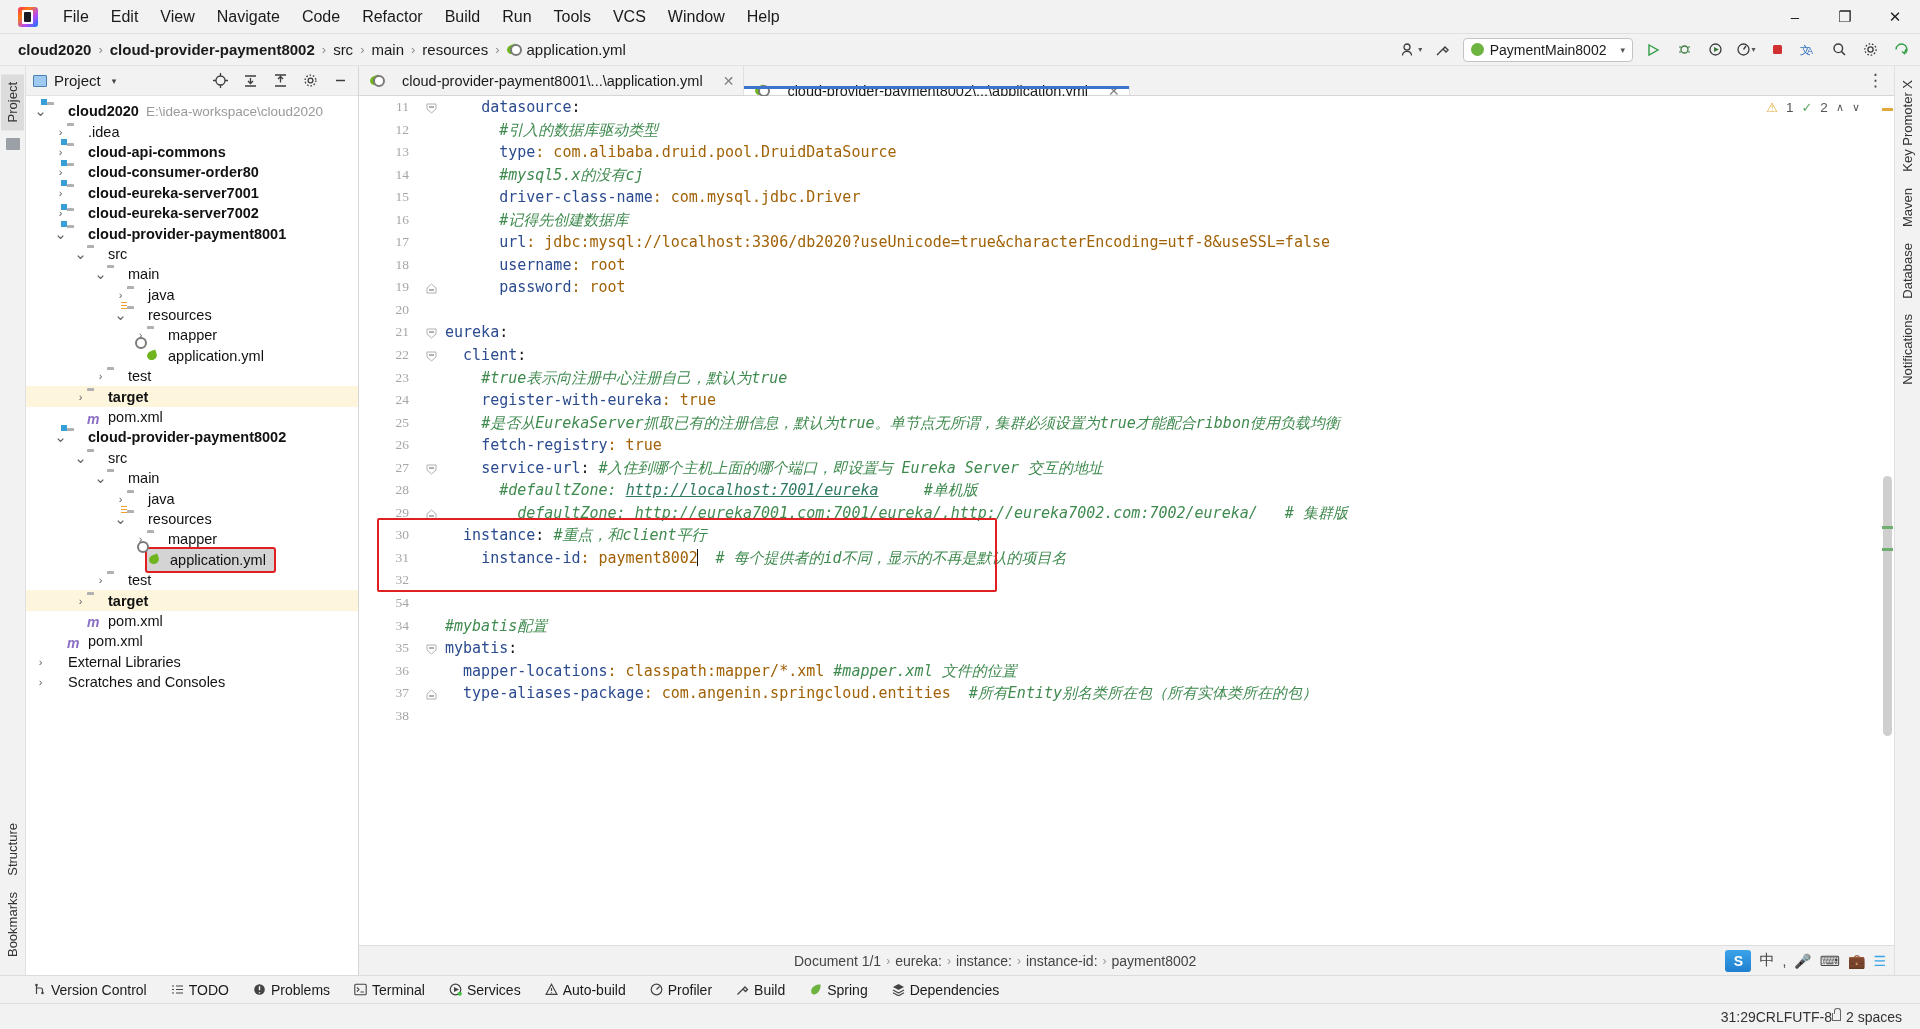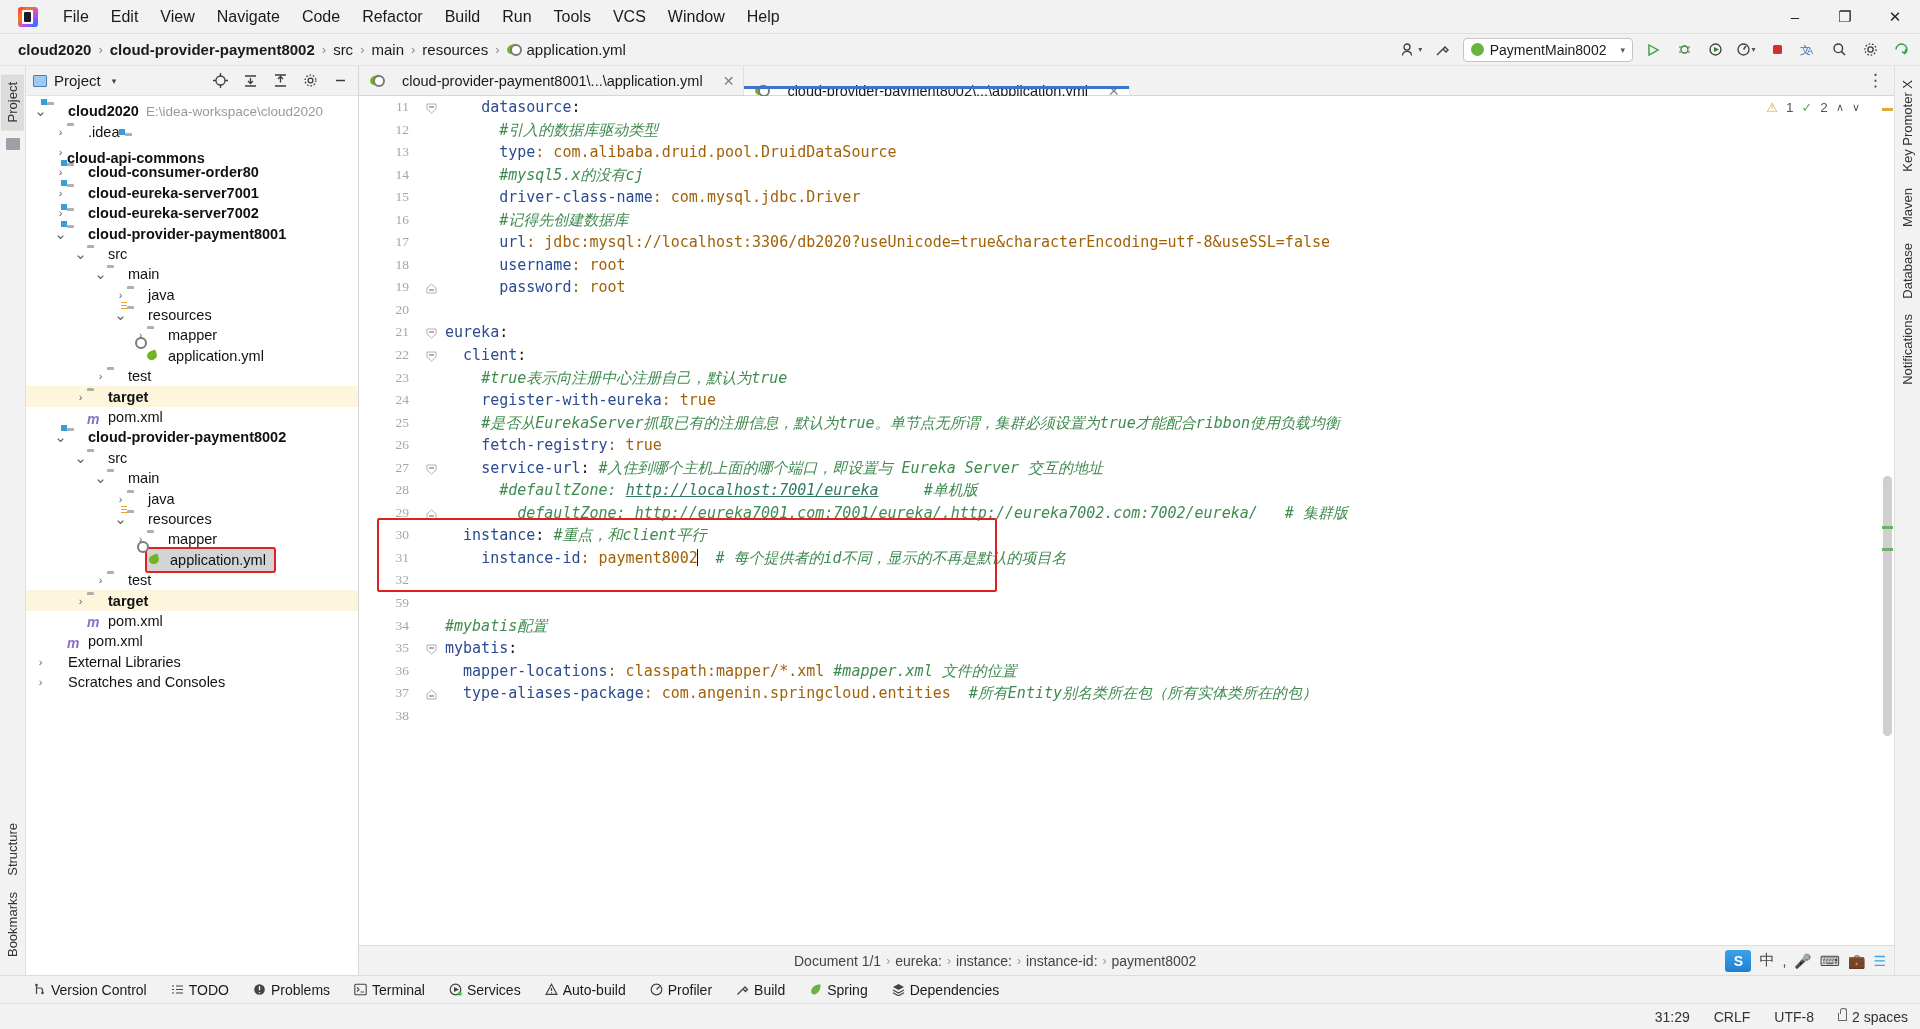--- a/index.html
+++ b/index.html
@@ -217,21 +217,21 @@
   }
   .twitem { display: flex; align-items: center; gap: 5px; cursor: default; padding: 2px 3px; }
 
   
   .statusbar {
     height: 26px; display: flex; align-items: center; background: #f2f2f2;
     border-top: 1px solid #dcdcdc; flex: none; font-size: 14px; color: #1a1a1a;
     padding-left: 14px;
   }
   .status-msg { display: flex; align-items: center; gap: 8px; }
-  .status-right { margin-left: auto; display: flex; align-items: center; gap: 24px; padding-right: 12px; color: #333; }
+  .status-right { margin-left: auto; display: flex; align-items: center; gap: 0; padding-right: 18px; color: #333; }
   .pill { display:flex; align-items:center; gap:5px; }
   .doc-ic { width:12px; height:14px; border:1.5px solid #666; border-radius:1px; }
   .lock-ic { width:9px; height:8px; border:1.5px solid #666; border-top:none; position:relative; }
   .lock-ic:before { content:""; position:absolute; left:1px; top:-5px; width:5px; height:5px; border:1.5px solid #666; border-bottom:none; border-radius:3px 3px 0 0; }
 </style>
 </head>
 <body>
 
 <div class="app">
 
@@ -414,21 +414,21 @@
           </div>
           <div class="node" style="padding-left: 28px;">
             <span class="arrow">›</span>
             <span style="display: inline-flex; align-items: center;">
               <span class="ficon"><span class="folder"></span></span>
               <span class="lbl">.idea</span>
             </span>
           </div>
           <div class="node" style="padding-left: 28px;">
             <span class="arrow">›</span>
-            <span style="display: inline-flex; align-items: center; flex-direction: column;">
+            <span style="display: inline-flex; align-items: center;">
               <span class="ficon"><span class="folder mod"></span></span>
               <span class="lbl b">cloud-api-commons</span>
             </span>
           </div>
           <div class="node" style="padding-left: 28px;">
             <span class="arrow">›</span>
             <span style="display: inline-flex; align-items: center;">
               <span class="ficon"><span class="folder mod"></span></span>
               <span class="lbl b">cloud-consumer-order80</span>
             </span>
@@ -645,21 +645,21 @@
             <div class="ln">23</div>
             <div class="ln">24</div>
             <div class="ln">25</div>
             <div class="ln">26</div>
             <div class="ln">27</div>
             <div class="ln">28</div>
             <div class="ln">29</div>
             <div class="ln">30</div>
             <div class="ln">31</div>
             <div class="ln">32</div>
-            <div class="ln">59</div>
+            <div class="ln">54</div>
             <div class="ln">34</div>
             <div class="ln">35</div>
             <div class="ln">36</div>
             <div class="ln">37</div>
             <div class="ln">38</div>
           </div>
         <div class="foldcol" id="foldcol">
             <div class="ln" style="text-align: center; padding-right: 0px;"><svg width="11" height="11" viewBox="0 0 11 11" style="vertical-align:middle">
                 <path d="M1 1h9v5l-4.5 4L1 6z" fill="#fff" stroke="#b0b0b0" stroke-width="1"></path>
                 <path d="M3 4h5" stroke="#707070" stroke-width="1.1"></path>

